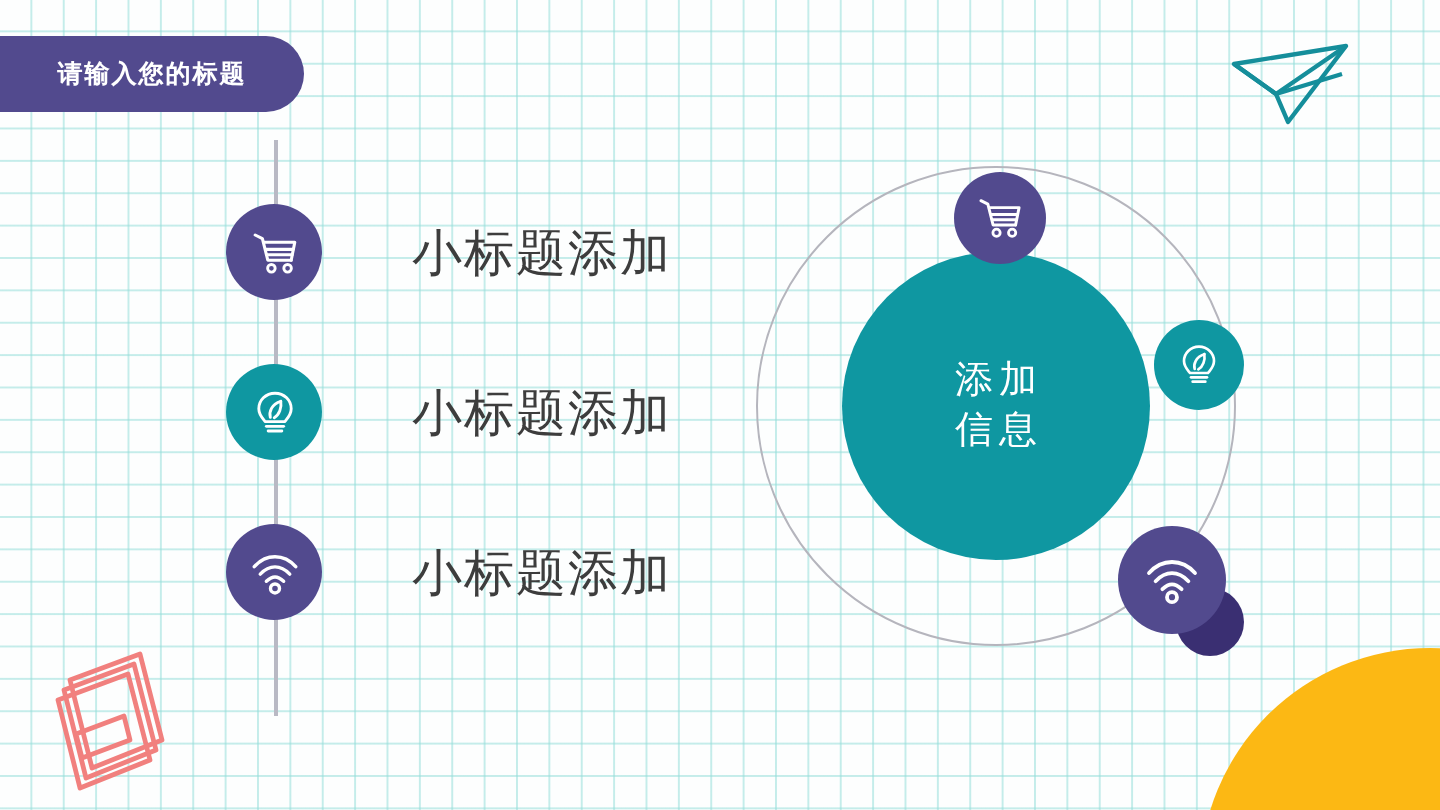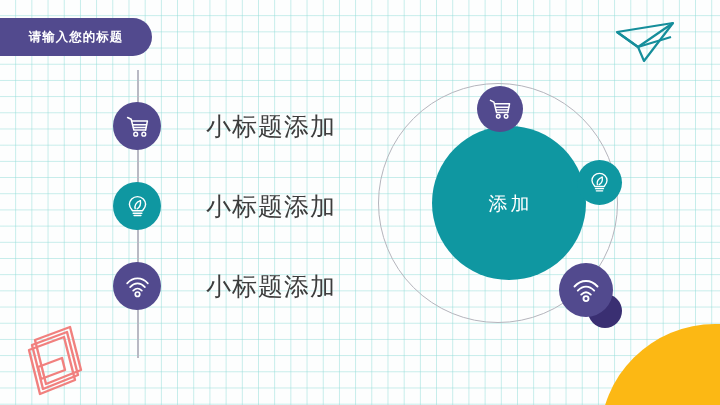--- a/index.html
+++ b/index.html
@@ -84,21 +84,21 @@
     left: 378px;
     top: 83px;
     width: 240px;
     height: 240px;
     border: 1px solid #b5b5bd;
     border-radius: 50%;
     box-sizing: border-box;
   }
   .core {
     position: absolute;
-    left: 432px;
+    left: 421px;
     top: 126px;
     width: 154px;
     height: 154px;
     border-radius: 50%;
     background: #0f97a1;
     display: flex;
     flex-direction: column;
     align-items: center;
     justify-content: center;
   }
@@ -234,20 +234,21 @@
         <circle cx="15" cy="23.6" r="2.5" fill="none" stroke="#ffffff" stroke-width="1.9"></circle>
       </svg>
     </div>
     <span class="list-label">小标题添加</span>
   </div>
 
   <div class="ring"></div>
 
   <div class="core">
     <span class="ln">添加</span>
+    <span class="ln">信息</span>
   </div>
 
   <div class="sat purple sat-cart">
     <svg viewBox="0 0 30 30" width="26" height="26">
       <g fill="none" stroke="#ffffff" stroke-width="1.7" stroke-linecap="round" stroke-linejoin="round">
         <path d="M4 5 L8 7 L11 19 L24 19"></path>
         <path d="M9 9 L26 9 L24 19"></path>
         <path d="M10 13 L25 13"></path>
         <path d="M10.5 16 L24.5 16"></path>
       </g>

